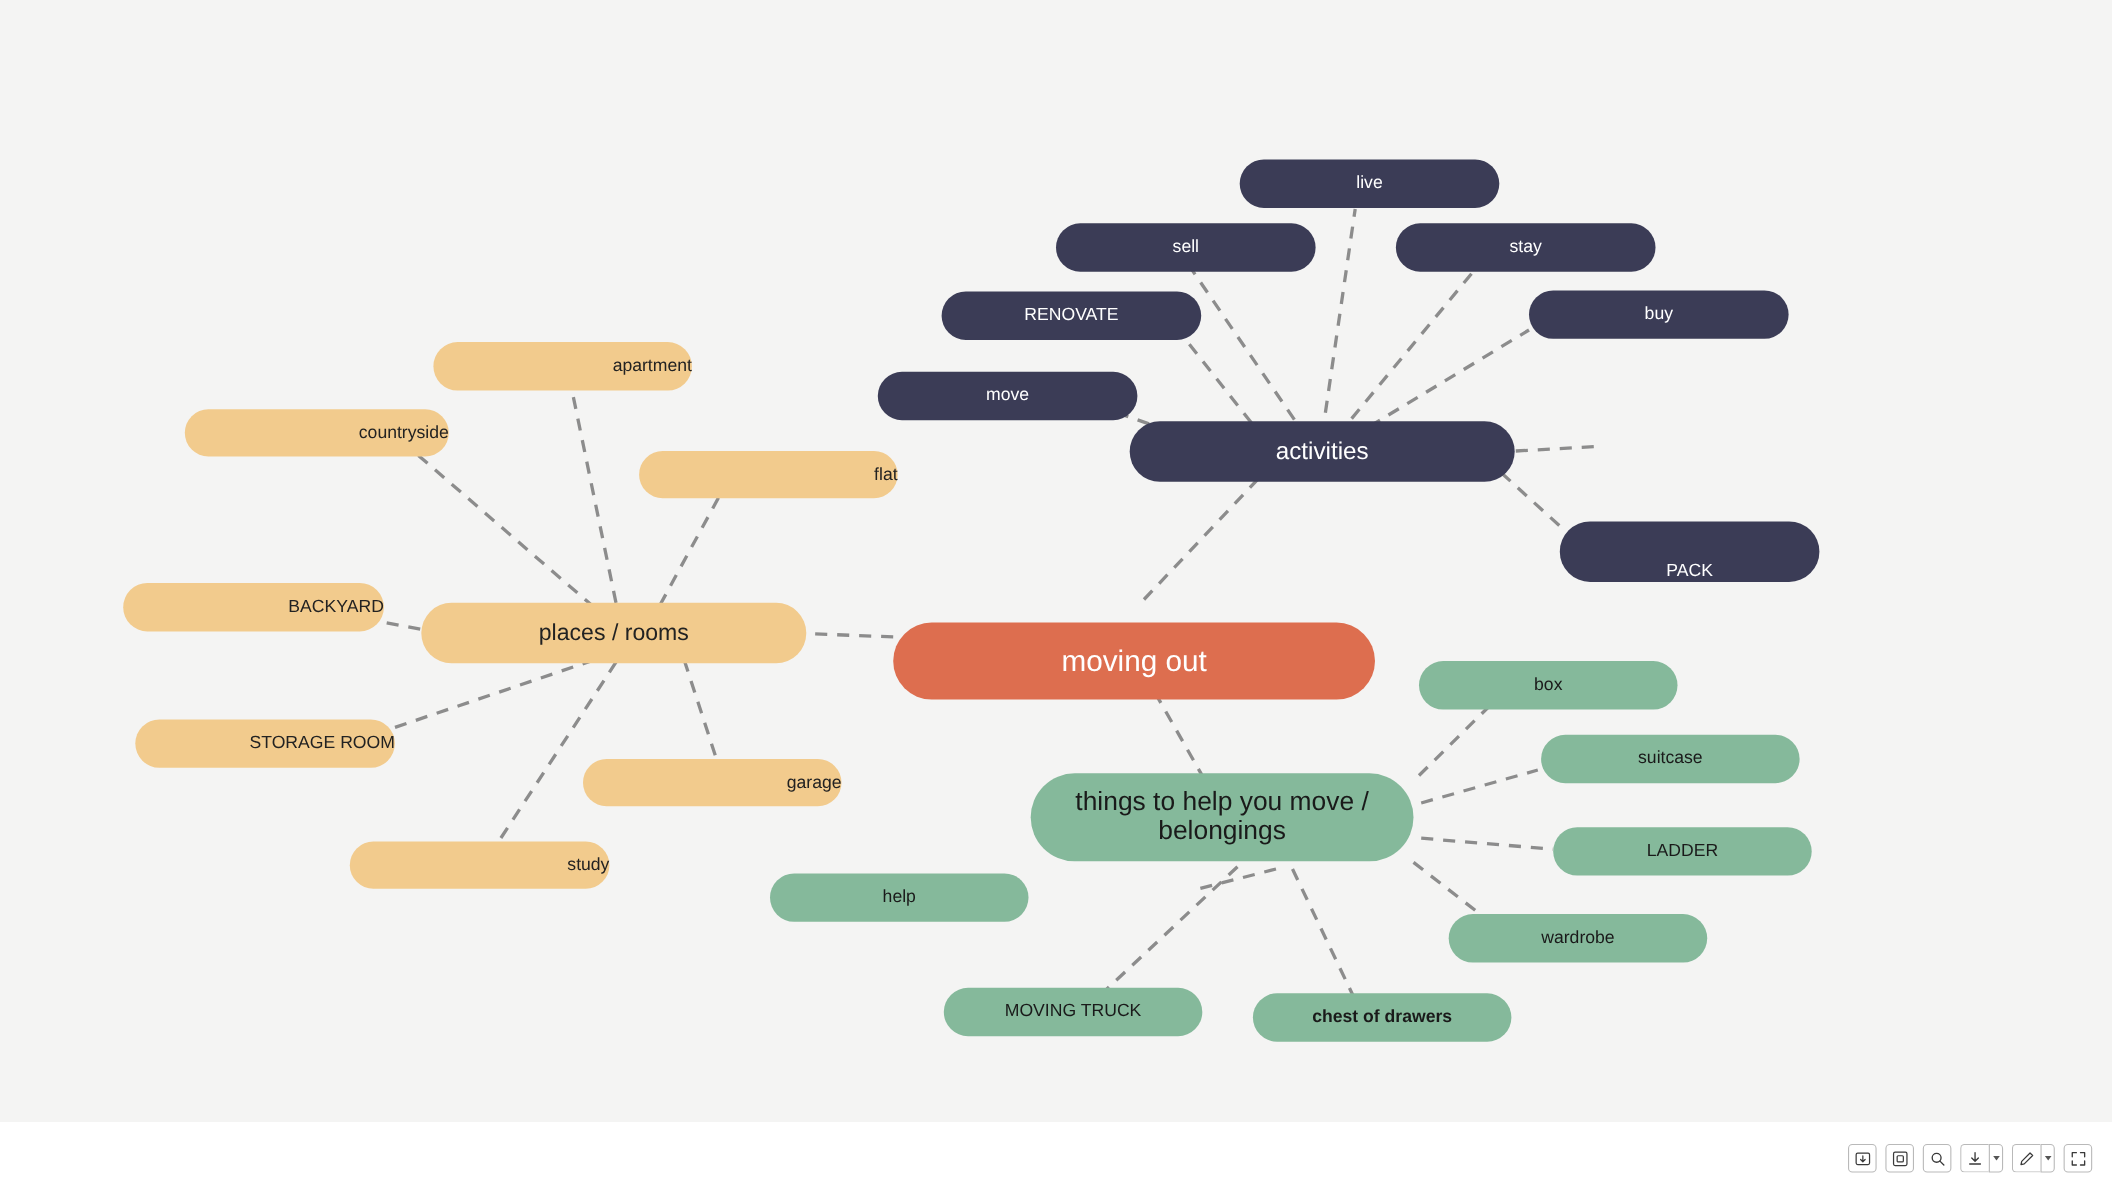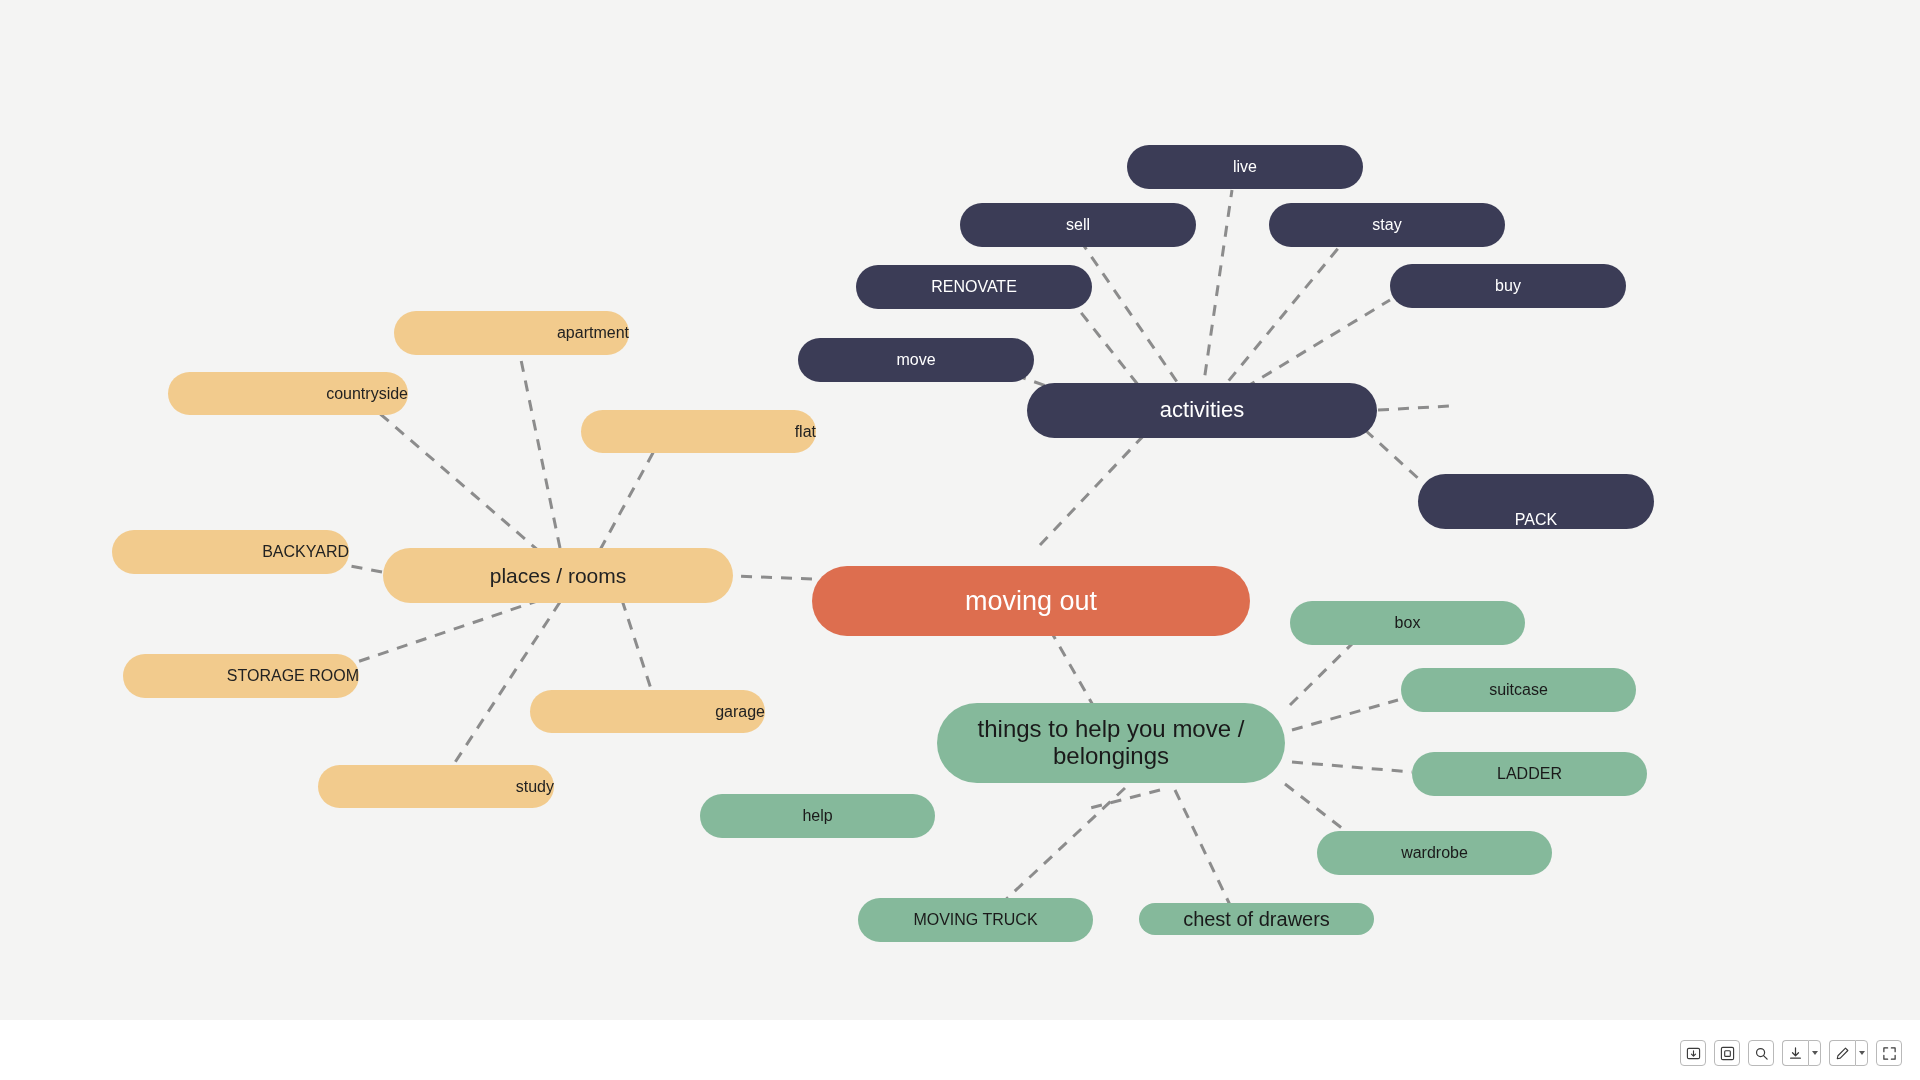--- a/index.html
+++ b/index.html
@@ -175,21 +175,21 @@
     </div>
     <div class="node leaf-green" style="left:1317px; top:831px; width:235px; height:44px; font-size:16px;">
       <span>wardrobe</span>
     </div>
     <div class="node leaf-green" style="left:700px; top:794px; width:235px; height:44px; font-size:16px;">
       <span>help</span>
     </div>
     <div class="node leaf-green" style="left:858px; top:898px; width:235px; height:44px; font-size:16px;">
       <span>MOVING TRUCK</span>
     </div>
-    <div class="node leaf-green" style="left:1139px; top:903px; width:235px; height:32px; font-size:20px;">
+    <div class="node leaf-green" style="left:1139px; top:903px; width:235px; height:44px; font-size:16px;font-weight:bold;">
       <span>chest of drawers</span>
     </div>
 
   </div>
 
   <div id="toolbar">
     <div class="tool-btn">
       <svg width="15" height="15" viewBox="0 0 16 16">
         <rect x="1.5" y="2.5" width="13" height="11" rx="1.5" fill="none" stroke="#3a3a3a" stroke-width="1.2"></rect>
         <path d="M8 5.2 v5.4 M5.8 8.6 L8 10.8 L10.2 8.6" fill="none" stroke="#3a3a3a" stroke-width="1.2" stroke-linecap="round" stroke-linejoin="round"></path>

